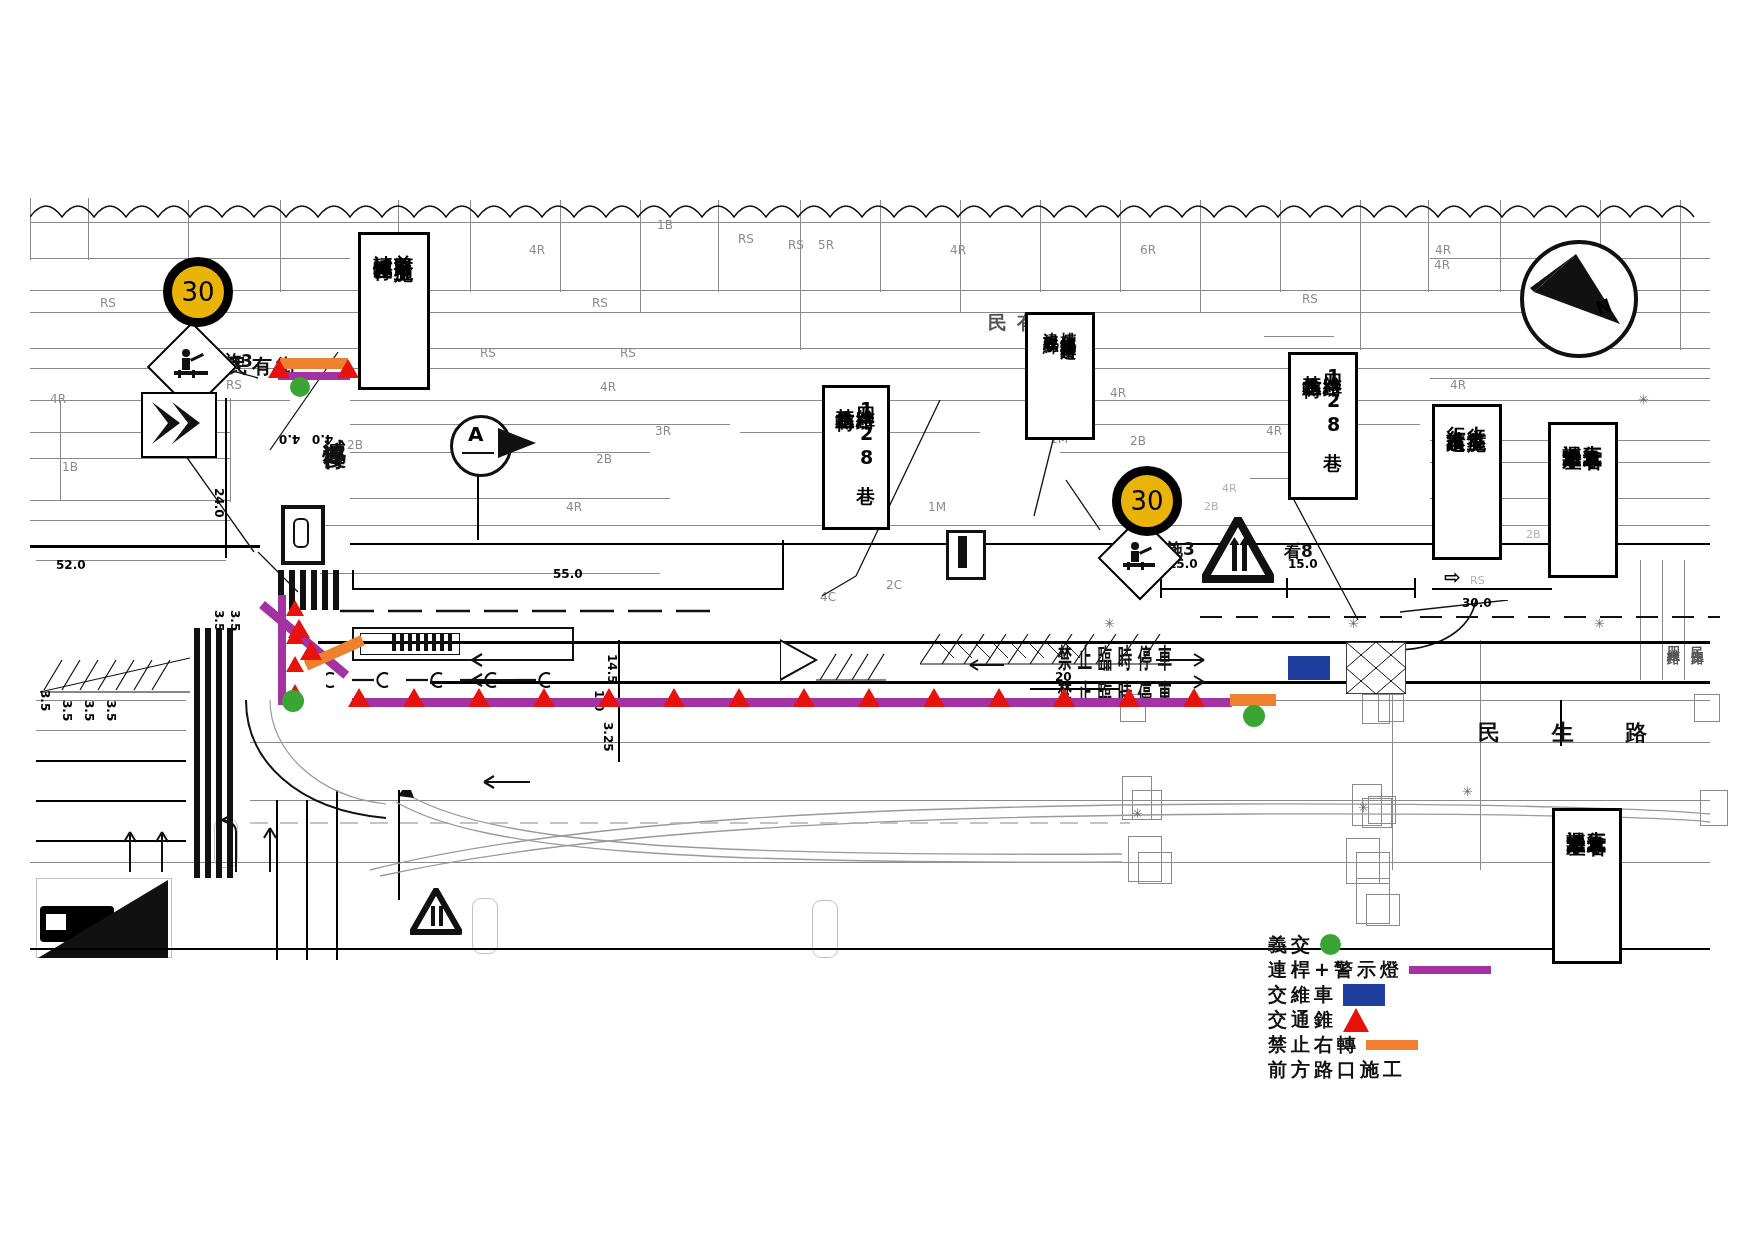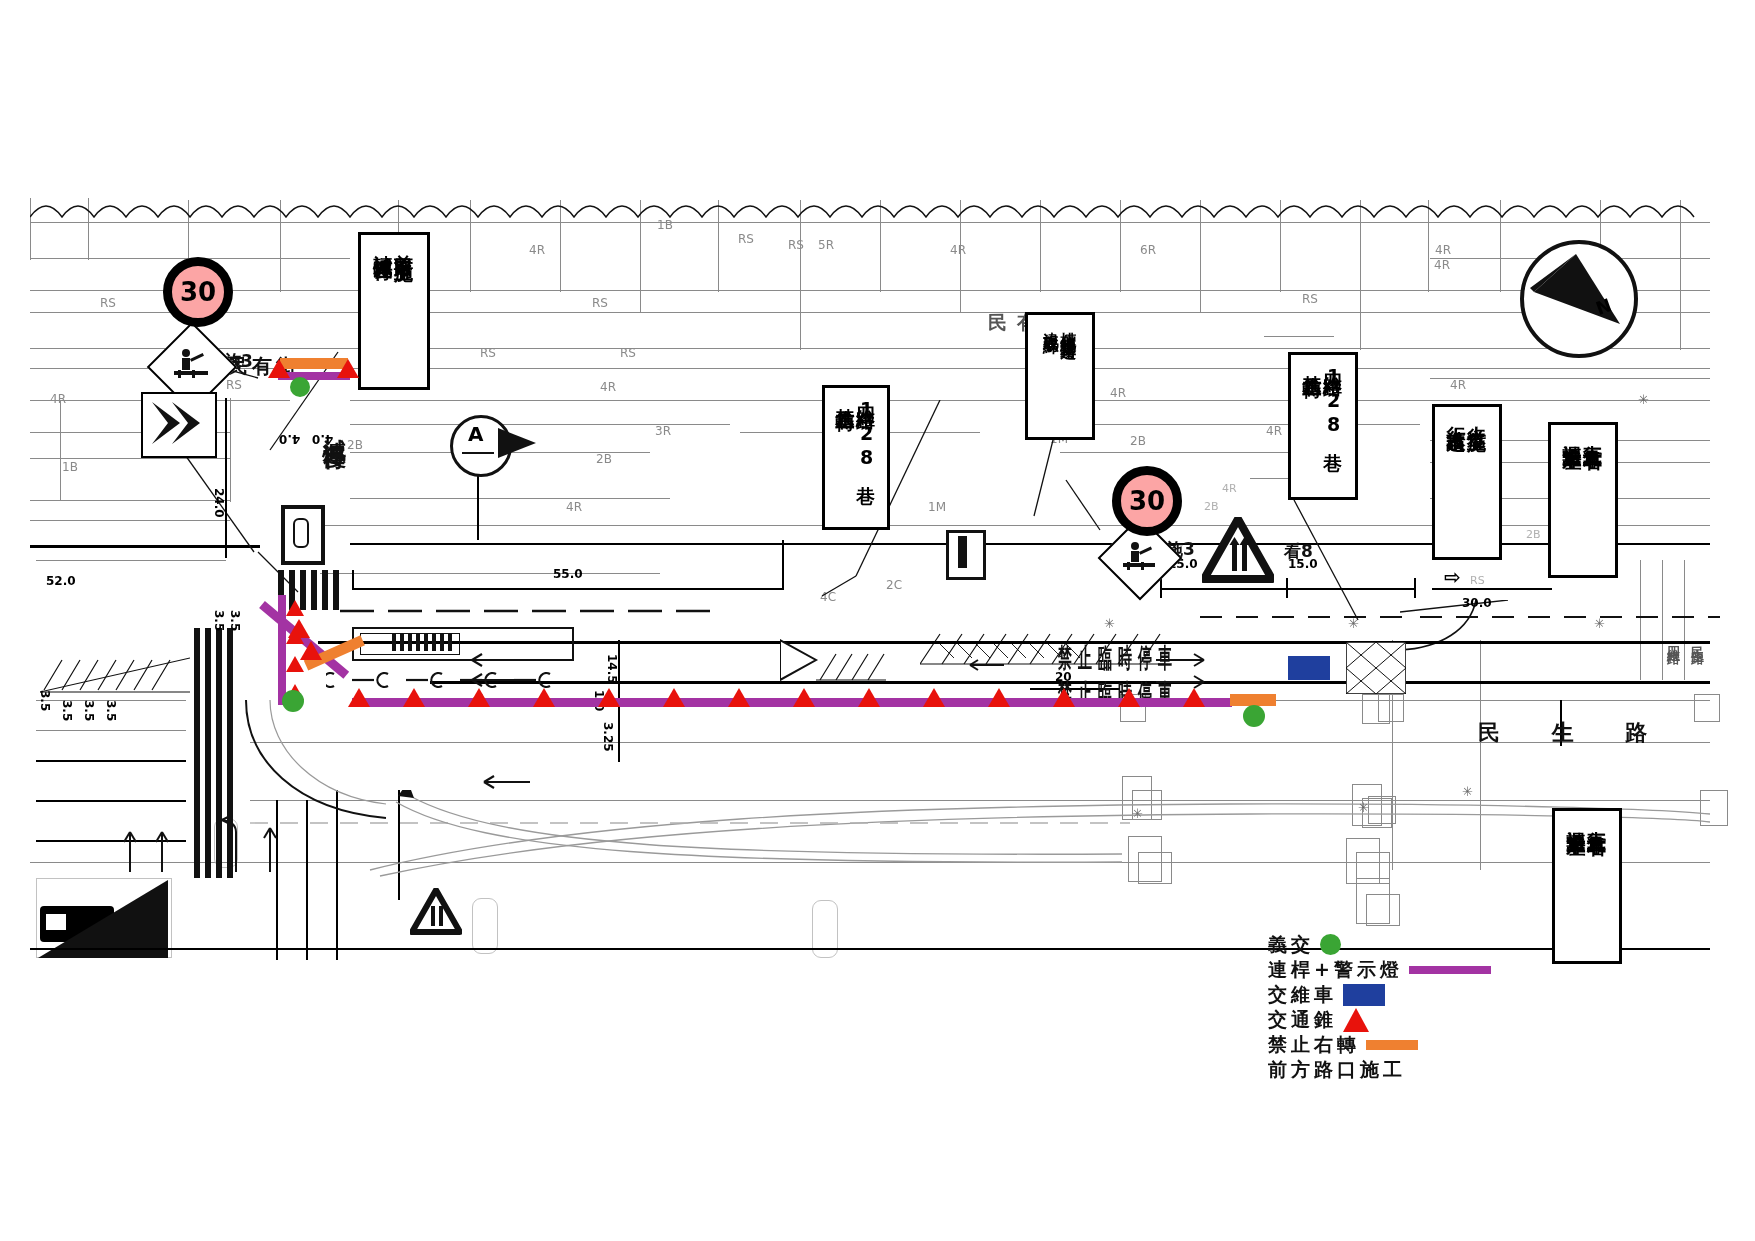--- a/index.html
+++ b/index.html
@@ -15,22 +15,22 @@
 
   
   .signplate{position:absolute;border:3px solid #000;background:#fff;
     display:flex;flex-direction:row-reverse;justify-content:center;
     box-sizing:border-box;padding:4px 2px;z-index:40;}
   .signplate .col{writing-mode:vertical-rl;text-orientation:upright;
     font-family:"DejaVu Sans","Liberation Sans",sans-serif;
     font-weight:700;letter-spacing:2px;line-height:1.08;color:#000;}
 
   
-  .circsign{position:absolute;border-radius:50%;border:9px solid #000;background:#fca5a5;
-    display:flex;align-items:center;justify-content:center;font-weight:700;color:#000;z-index:40;}
+  .circsign{position:absolute;border-radius:50%;border:9px solid #000;background:#eab308;
+    display:flex;align-items:center;justify-content:center;font-weight:400;color:#000;z-index:40;}
   .diamond{position:absolute;border:2px solid #000;background:#fff;transform:rotate(45deg);z-index:38;}
   .tri-warn{position:absolute;z-index:40;}
   .chevron{position:absolute;border:2px solid #000;background:#fff;z-index:40;}
 
   .cone{position:absolute;width:0;height:0;border-left:11px solid transparent;
     border-right:11px solid transparent;border-bottom:19px solid #e8120c;z-index:60;}
   .cone-sm{position:absolute;width:0;height:0;border-left:9px solid transparent;
     border-right:9px solid transparent;border-bottom:16px solid #e8120c;z-index:60;}
   .greendot{position:absolute;border-radius:50%;background:#3aa534;z-index:61;}
   .purplebar{position:absolute;background:#a333a3;z-index:55;}
@@ -586,21 +586,21 @@
 
   <div class="cjk" style="left:224px;top:350px;font-size:17px;">施3</div>
   <div class="cjk" style="left:1166px;top:538px;font-size:17px;">施3</div>
   <div class="cjk" style="left:1284px;top:540px;font-size:17px;">看8</div>
 
   <div class="cjkv" style="left:320px;top:420px;font-size:23px;">減速慢行</div>
 
   <div class="cjk" style="left:1058px;top:650px;font-size:14px;letter-spacing:6px;transform:scaleY(1.9);">禁止臨時停車</div>
   <div class="cjk" style="left:1058px;top:686px;font-size:14px;letter-spacing:6px;transform:scaleY(1.9);">禁止臨時停車</div>
 
-  <div class="dim" style="left:46px;top:558px;margin-top:16px;">52.0</div>
+  <div class="dim" style="left:56px;top:558px;">52.0</div>
   <div class="dimv" style="left:212px;top:488px;">24.0</div>
   <div class="dimv" style="left:212px;top:610px;">3.5</div>
   <div class="dimv" style="left:228px;top:610px;">3.5</div>
   <div class="dim" style="left:279px;top:432px;transform:rotate(180deg);">4.0</div>
   <div class="dim" style="left:312px;top:432px;transform:rotate(180deg);">4.0</div>
   <div class="dim" style="left:553px;top:567px;">55.0</div>
   <div class="dimv" style="left:605px;top:654px;">14.5</div>
   <div class="dimv" style="left:592px;top:690px;">1.0</div>
   <div class="dimv" style="left:601px;top:722px;">3.25</div>
   <div class="dim" style="left:1055px;top:670px;">20</div>

